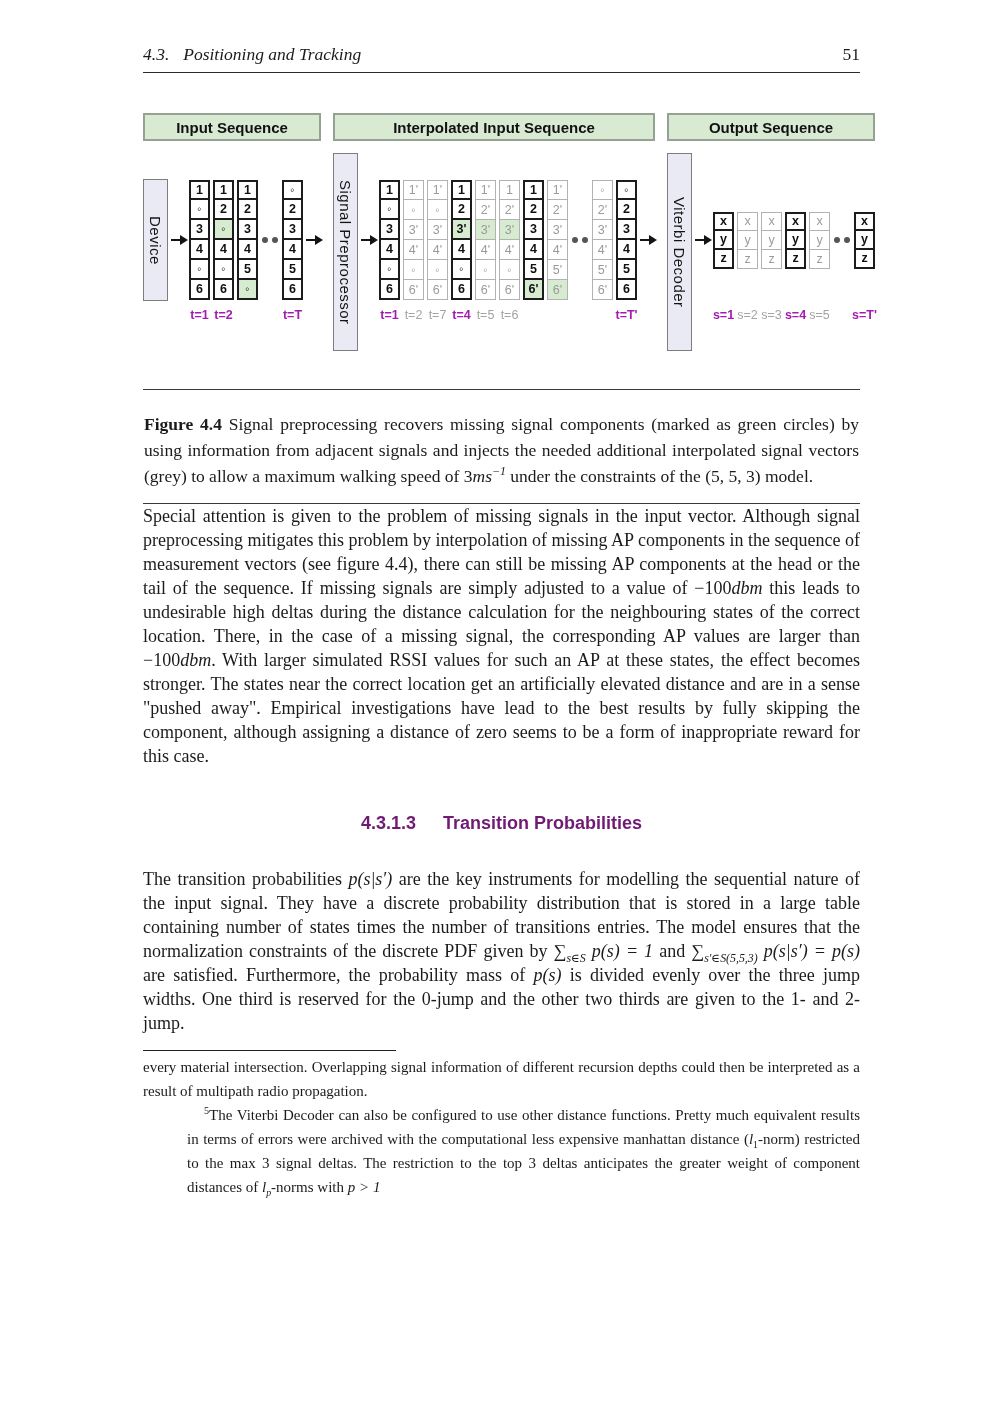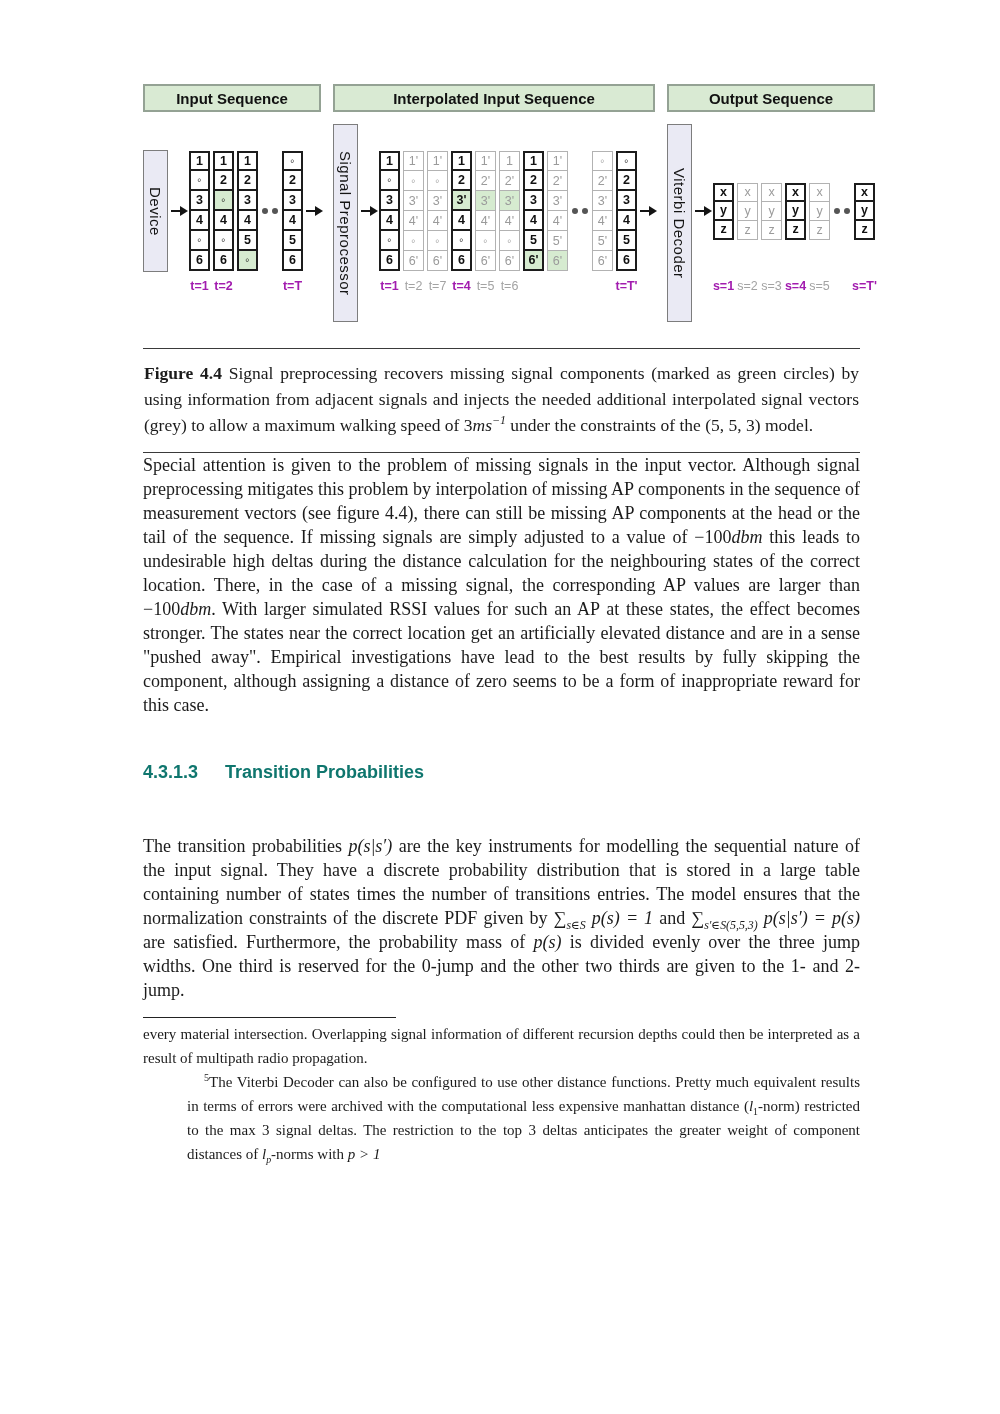--- a/index.html
+++ b/index.html
@@ -36,45 +36,51 @@
   .col.grey .cell{border:1px solid #b2b2b2;color:#9b9b9b;font-weight:400;}
   .cell + .cell{border-top:none !important;}
   .cell.green{background:#d6ebd0;}
   .col.out .cell{height:19px;}
   .col-label{margin-top:7px;height:17px;font:bold 12.5px "Liberation Sans","DejaVu Sans",sans-serif;color:#a21caf;white-space:nowrap;}
   .col.grey .col-label{color:#a3a3a3;font-weight:normal;}
   .dots{display:flex;gap:4px;margin-bottom:24px;flex:0 0 auto;padding:0 1px;}
   .dots i{width:6px;height:6px;border-radius:50%;background:#555;}
 
   
-  .caption{margin-top:26px;border-top:1.5px solid #3a3a3a;border-bottom:1.5px solid #3a3a3a;
-    padding:11px 1px 14px 1px;font-size:17.5px;line-height:26px;text-align:justify;}
+  .caption{margin-top:38px;border-top:1.5px solid #3a3a3a;border-bottom:1.5px solid #3a3a3a;
+    padding:21px 1px 14px 1px;font-size:17.5px;line-height:26px;text-align:justify;}
 
   
   p.body{font-size:18px;line-height:24px;text-align:justify;margin:0;}
   p.body + p.body{margin-top:13px;}
   .p-first{margin-top:37px !important;}
   sub,sup{line-height:0;}
   sup{font-size:68%;}
   sub{font-size:66%;}
 
-  h3.subsec{font:bold 18px "Liberation Sans","DejaVu Sans",sans-serif;color:#0f766e;
-    margin:45px 0 51px 0;display:flex;align-items:baseline;}
+  h3.subsec{font:bold 18px "Liberation Sans","DejaVu Sans",sans-serif;color:#701a75;
+    margin:45px 0 33px 0;display:flex;align-items:baseline;justify-content:center;}
   h3.subsec .sec-num{margin-right:27px;}
 
   
   .fnrule{width:253px;border-top:1.4px solid #222;margin-top:15px;}
   p.footnote{font-size:15px;line-height:24px;text-align:justify;margin:4px 0 0 0;}
   p.footnote.indent{text-indent:17px;margin-top:0;margin-left:44px;}
 </style>
 </head>
 <body>
 
 <div class="page">
 
+  <header class="runhead">
+    <span>
+      <span class="num">4.3.</span><span>Positioning and Tracking</span>
+    </span>
+    <span class="pageno">51</span>
+  </header>
 
   <section class="figure">
     <div class="panels" id="figure-panels">
         <div class="panel">
           <div class="panel-header">Input Sequence</div>
           <div class="panel-content">
             <div class="vbox short">Device</div>
             <div class="arrow"></div>
             <div class="col dark">
               <div class="cells">

